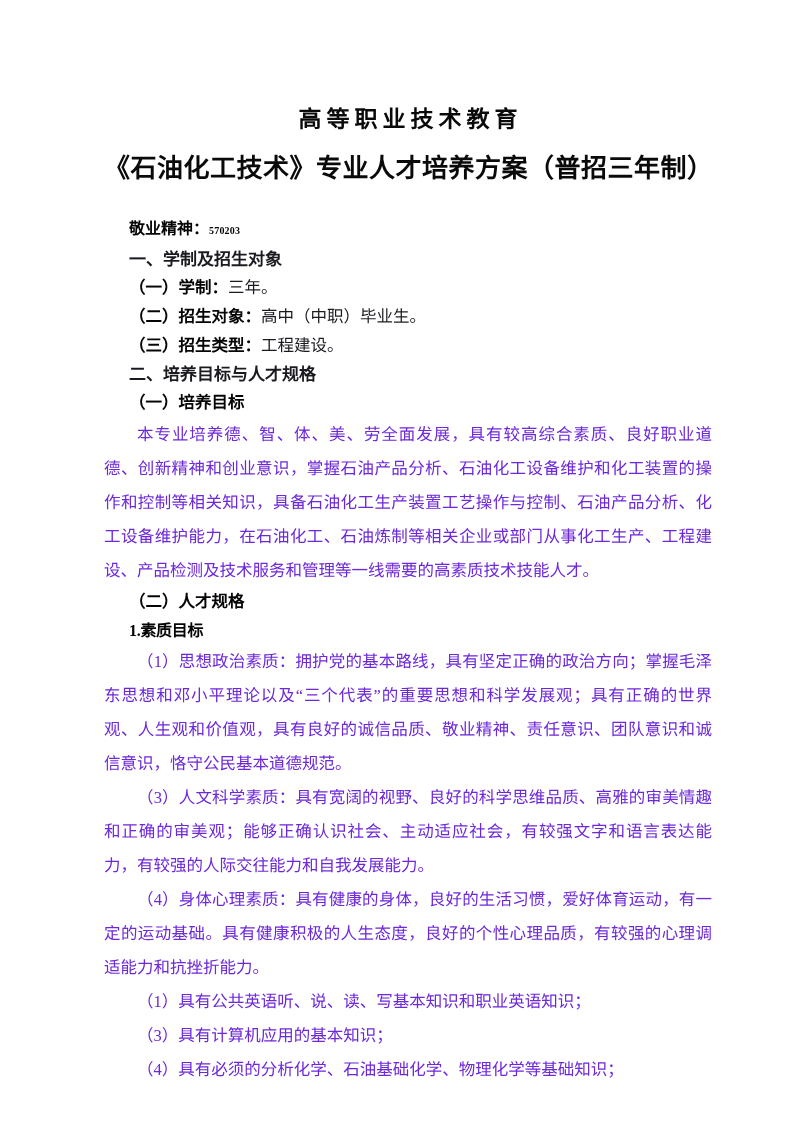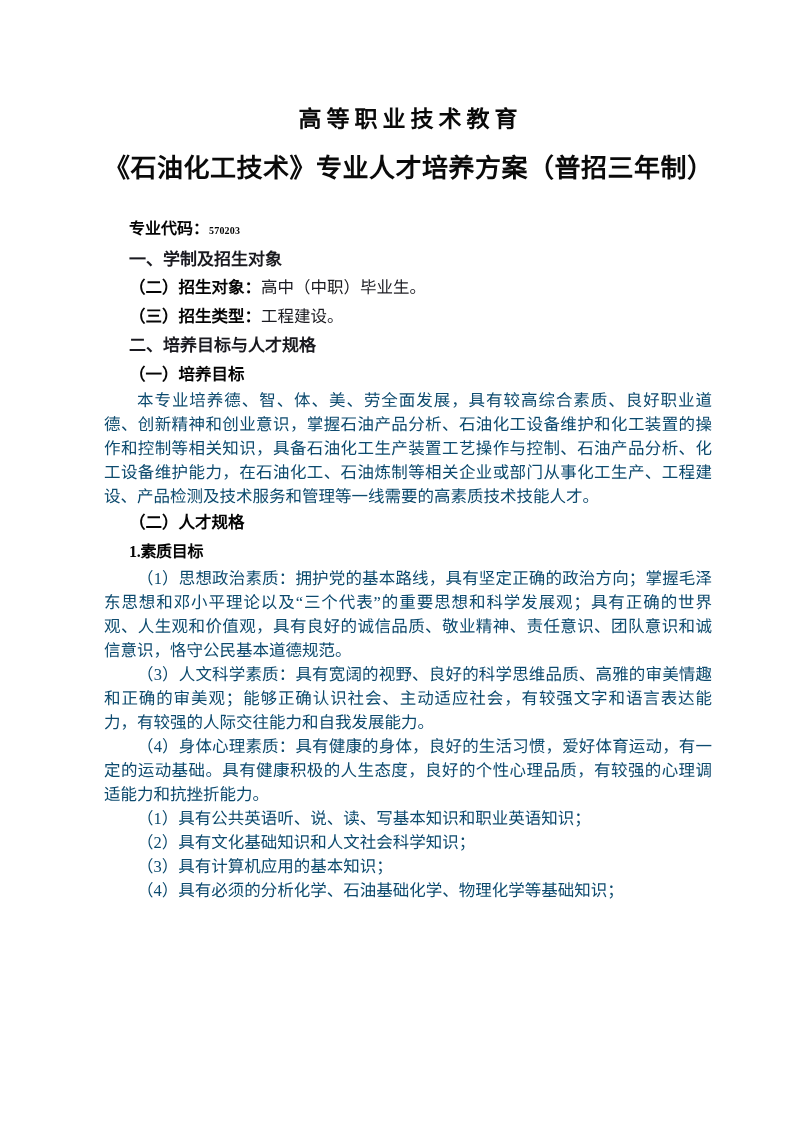--- a/index.html
+++ b/index.html
@@ -59,22 +59,22 @@
     margin-top: 17px;
   }
 
   
   .body-block {
     margin-top: 28px;
   }
 
   .line {
     font-size: 16.5px;
-    line-height: 24px;
-    color: #0c4a6e;
+    line-height: 34px;
+    color: #6d28d9;
     text-align: justify;
     text-justify: inter-ideograph;
   }
 
   
   .lv-code,
   .lv-sub,
   .lv-num {
     font-weight: 700;
     color: #050505;
@@ -134,24 +134,25 @@
 <div class="page">
   <div class="content">
 
     <div class="title-block">
       <div class="doc-title-main">高等职业技术教育</div>
       <div class="doc-title-sub">《石油化工技术》专业人才培养方案（普招三年制）</div>
     </div>
 
     <div class="body-block">
 
-      <div class="line lv-code"><span>专业代码：</span><span class="code-val">570203</span></div>
+      <div class="line lv-code"><span>敬业精神：</span><span class="code-val">570203</span></div>
 
       <div class="line lv-top">一、学制及招生对象</div>
 
+      <div class="line lv-sub"><span>（一）学制：</span><span class="tail">三年。</span></div>
 
       <div class="line lv-sub"><span>（二）招生对象：</span><span class="tail">高中（中职）毕业生。</span></div>
 
       <div class="line lv-sub"><span>（三）招生类型：</span><span class="tail">工程建设。</span></div>
 
       <div class="line lv-top">二、培养目标与人才规格</div>
 
       <div class="line lv-sub">（一）培养目标</div>
 
       <div class="line para">本专业培养德、智、体、美、劳全面发展，具有较高综合素质、良好职业道德、创新精神和创业意识，掌握石油产品分析、石油化工设备维护和化工装置的操作和控制等相关知识，具备石油化工生产装置工艺操作与控制、石油产品分析、化工设备维护能力，在石油化工、石油炼制等相关企业或部门从事化工生产、工程建设、产品检测及技术服务和管理等一线需要的高素质技术技能人才。</div>
@@ -159,19 +160,18 @@
       <div class="line lv-sub">（二）人才规格</div>
 
       <div class="line lv-num">1.素质目标</div>
 
       <div class="line para">（1）思想政治素质：拥护党的基本路线，具有坚定正确的政治方向；掌握毛泽东思想和邓小平理论以及“三个代表”的重要思想和科学发展观；具有正确的世界观、人生观和价值观，具有良好的诚信品质、敬业精神、责任意识、团队意识和诚信意识，恪守公民基本道德规范。</div>
       <div class="line para">（3）人文科学素质：具有宽阔的视野、良好的科学思维品质、高雅的审美情趣和正确的审美观；能够正确认识社会、主动适应社会，有较强文字和语言表达能力，有较强的人际交往能力和自我发展能力。</div>
       <div class="line para">（4）身体心理素质：具有健康的身体，良好的生活习惯，爱好体育运动，有一定的运动基础。具有健康积极的人生态度，良好的个性心理品质，有较强的心理调适能力和抗挫折能力。</div>
 
 
       <div class="line item">（1）具有公共英语听、说、读、写基本知识和职业英语知识；</div>
-      <div class="line item">（2）具有文化基础知识和人文社会科学知识；</div>
       <div class="line item">（3）具有计算机应用的基本知识；</div>
       <div class="line item">（4）具有必须的分析化学、石油基础化学、物理化学等基础知识；</div>
 
     </div>
   </div>
 </div>
 
 </body></html>

